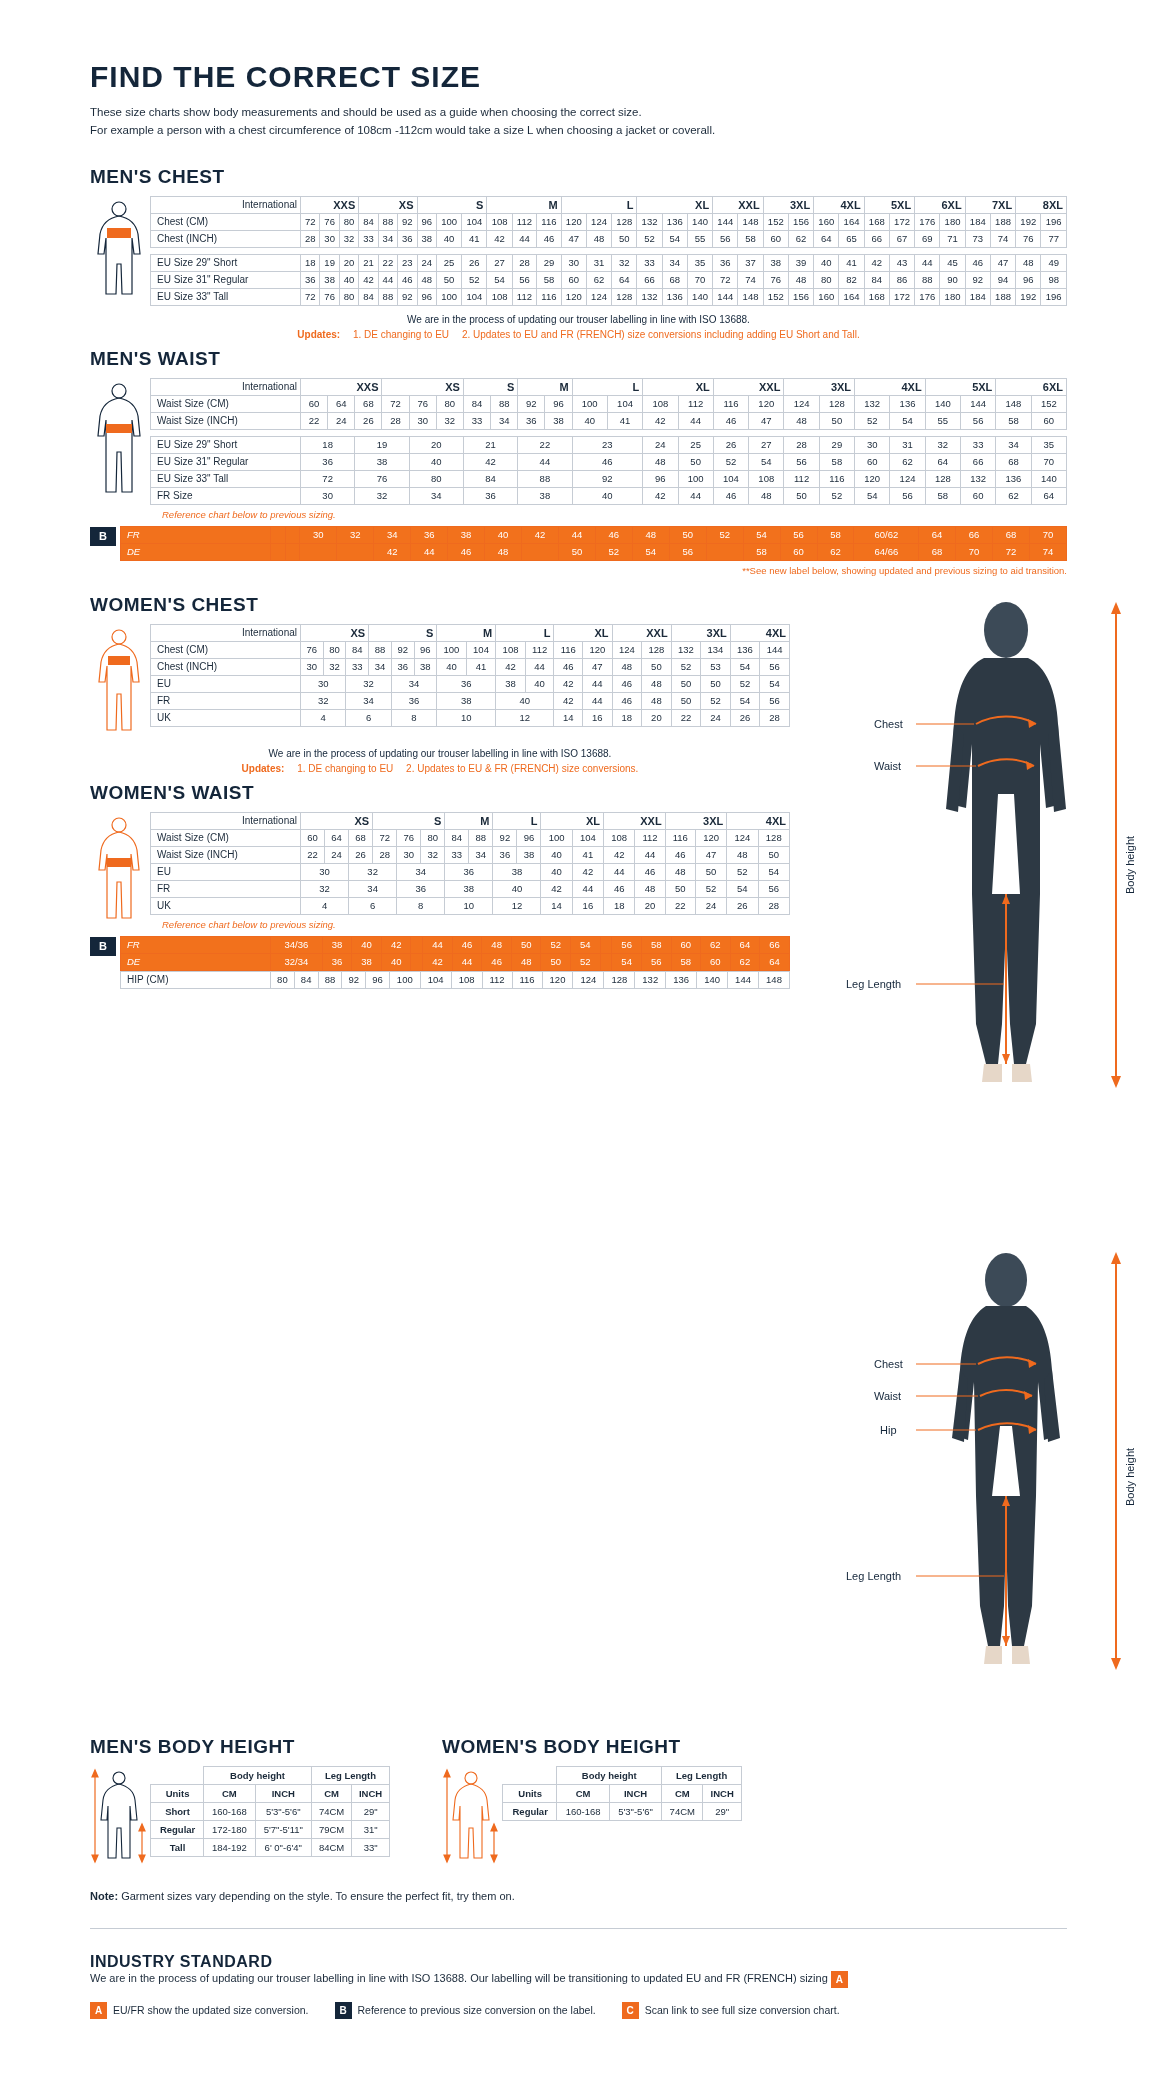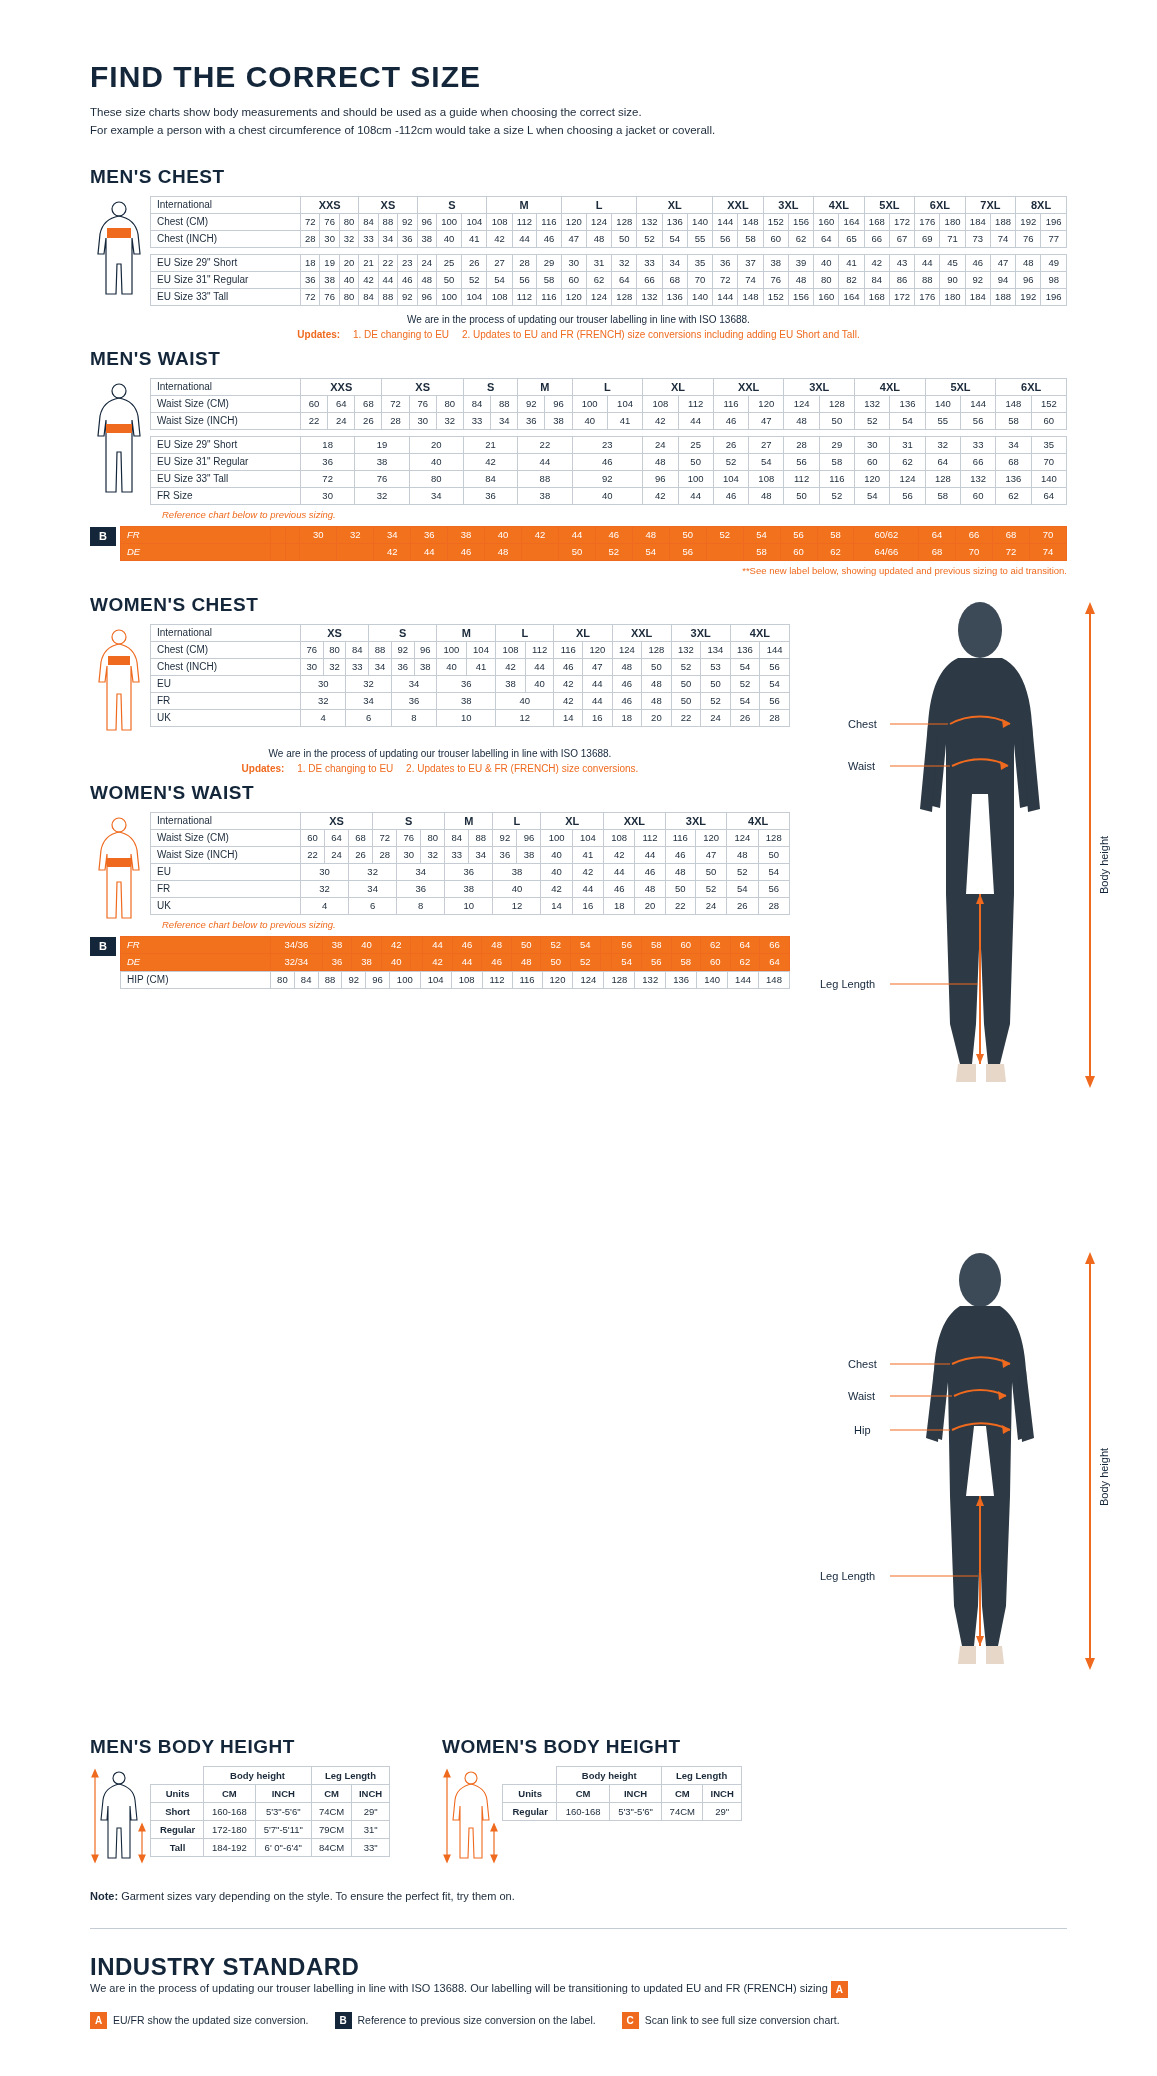--- a/index.html
+++ b/index.html
@@ -42,21 +42,21 @@
     color: #1b2a3a;
     font-weight: normal;
     height: 17px;
   }
   table.sz td.rowlabel {
     text-align: left;
     padding-left: 6px;
     width: 150px;
     font-size: 10px;
   }
-  table.sz tr.headrow td { font-weight: bold; font-size: 11px; }
+  table.sz tr.headrow td { font-weight: bold; font-size: 11px; text-align: right; }
   table.sz tr.headrow td.rowlabel { font-weight: normal; font-size: 10px; }
   table.sz tr.spacer td { border: none; height: 7px; padding: 0; }
 
   .notice { font-size: 10px; color: #14263a; margin: 6px 0 6px 0; line-height: 1.5; }
   .notice b { font-weight: bold; }
   .orange { color: #ef6a1e; }
   .ref-note { font-size: 9.5px; color: #ef6a1e; font-style: italic; margin: 4px 0 2px 12px; }
   .footnote { font-size: 9.5px; color: #ef6a1e; text-align: right; margin: 4px 0 18px 0; }
 
   table.orangetab { border-collapse: collapse; width: 100%; font-size: 9.5px; }
@@ -72,40 +72,40 @@
   table.orangetab td.rowlabel { text-align: left; padding-left: 6px; width: 150px; font-style: italic; }
 
   .btag {
     width: 26px; height: 19px; background: #14263a; color: #fff;
     font-size: 11px; font-weight: bold; display: flex; align-items: center;
     justify-content: center; margin-right: 4px;
   }
   .orangewrap { display: flex; align-items: flex-start; }
   .orangewrap .tagcol { width: 30px; flex: 0 0 30px; padding-top: 1px; }
 
-  .two-col { display: flex; }
+  .two-col { display: flex; gap: 26px; }
   .left-col { width: 700px; flex: 0 0 700px; }
   .right-col { flex: 1 1 auto; position: relative; text-decoration: underline; }
 
   .bodyheights { display: flex; gap: 52px; margin-top: 6px; }
   .bh-block { width: 300px; }
   table.bh { border-collapse: collapse; font-size: 9.5px; width: 250px; }
   table.bh td, table.bh th {
     border: 1px solid #c6ccd4; padding: 2px 4px; text-align: center; height: 18px;
     font-weight: normal;
   }
   table.bh td.lbl { text-align: center; padding-left: 5px; }
   table.bh td.hdr, table.bh th { font-weight: bold; }
 
   .note-line { font-size: 11px; margin: 22px 0 6px 0; }
   .note-line b { font-weight: bold; }
 
   hr.sep { border: none; border-top: 1px solid #c6ccd4; margin: 26px 0 24px 0; }
 
-  h2.ind { font-size: 24px; color: #14263a; font-weight: bold; letter-spacing: .5px; margin: 0; }
+  h2.ind { font-size: 16px; color: #14263a; font-weight: bold; letter-spacing: .5px; margin: 0; }
   h2.ind2 { font-size: 26px; color: #ef6a1e; font-weight: bold; letter-spacing: .5px; margin: 0 0 12px 0; }
   .ind-note { font-size: 11px; margin-bottom: 14px; }
   .chip {
     display: inline-flex; align-items: center; justify-content: center;
     width: 17px; height: 17px; font-size: 10px; font-weight: bold; color: #fff;
     vertical-align: middle;
   }
   .chip.a { background: #ef6a1e; }
   .chip.b { background: #14263a; }
   .chip.c { background: #ef6a1e; }

